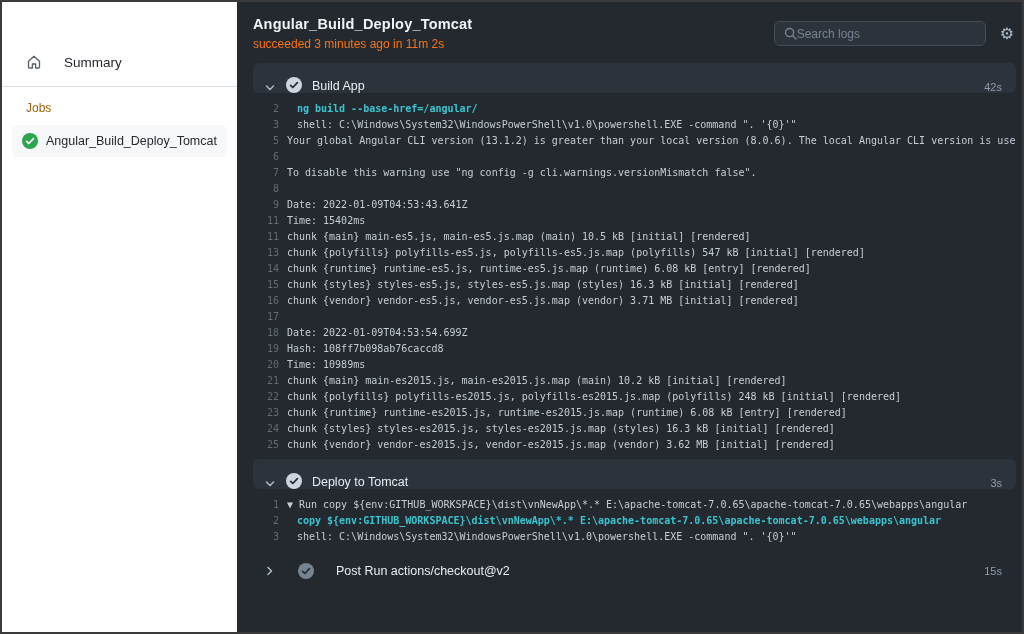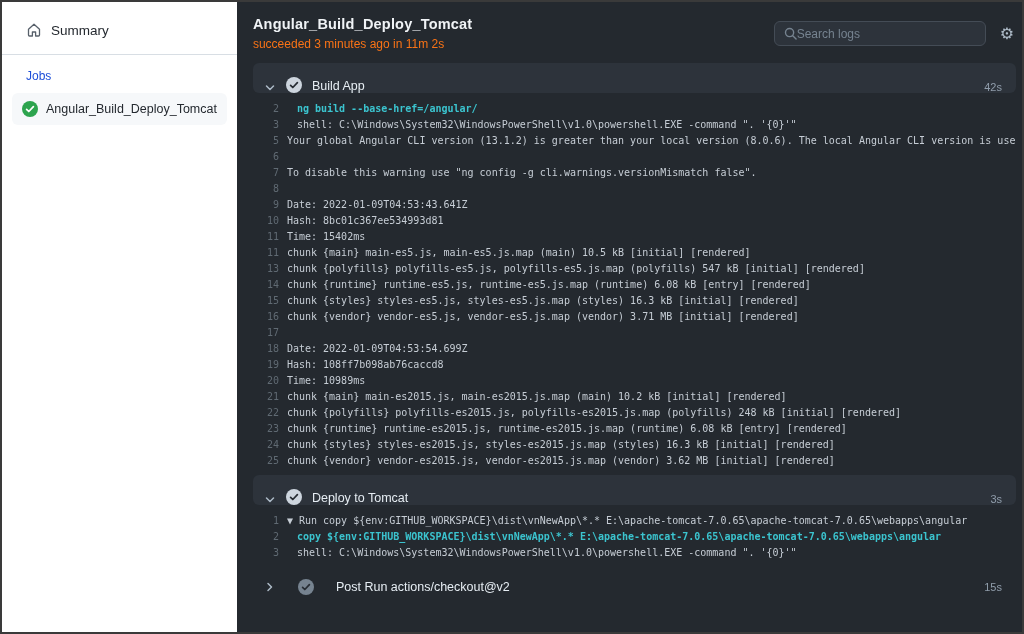--- a/index.html
+++ b/index.html
@@ -2,23 +2,23 @@
 <html><head>
 <meta charset="utf-8">
 <style>
   * { box-sizing: border-box; margin: 0; padding: 0; }
   html, body { width: 1024px; height: 634px; overflow: hidden; }
   body { font-family: "Liberation Sans", sans-serif; background: #1c1f24; }
   .window { display: flex; width: 1024px; height: 634px; border: 2px solid #3a3a3a; background: #fff; }
 
   
   .sidebar { flex: 0 0 230px; background: #ffffff; display: flex; flex-direction: column; }
-  .summary-row { display: flex; align-items: center; gap: 9px; padding: 20px 16px 16px 24px; color: #24292f; font-size: 13.5px; cursor: pointer; }
+  .summary-row { display: flex; align-items: center; gap: 22px; padding: 20px 16px 16px 24px; color: #24292f; font-size: 13.5px; cursor: pointer; margin-top: 32px; }
   .side-divider { border-top: 1px solid #d8dee4; }
-  .jobs-label { color: #1d4ed8; font-size: 12px; padding: 14px 16px 10px 24px; }
+  .jobs-label { color: #a16207; font-size: 12px; padding: 14px 16px 10px 24px; }
   .job-item { margin: 0 10px; padding: 8px 10px; background: #f6f8fa; border-radius: 6px; display: flex; align-items: center; gap: 8px; color: #24292f; font-size: 12.5px; cursor: pointer; }
 
   
   .main { flex: 1; background: #24292f; display: flex; flex-direction: column; padding: 0 6px 0 16px; min-width: 0; }
   .main-header { display: flex; align-items: center; justify-content: space-between; padding: 14px 2px 12px 0; }
   .run-title { color: #f0f3f6; font-size: 14.5px; font-weight: bold; letter-spacing: .2px; }
   .run-subtitle { color: #f97316; font-size: 12px; margin-top: 5px; }
   .header-right { display: flex; align-items: center; gap: 14px; }
   .search-box { display: flex; align-items: center; width: 212px; height: 25px; background: #2d333b; border: 1px solid #444c56; border-radius: 6px; padding: 0 9px; }
   .search-box input { background: transparent; border: none; outline: none; color: #adbac7; font-size: 12px; width: 100%; font-family: "Liberation Sans", sans-serif; }
@@ -105,21 +105,20 @@
               <span class="sdur">42s</span>
             </div>
             <div class="section-body">
               <div class="log-line"><span class="ln">2</span><span class="lt cmd ind">ng build --base-href=/angular/</span></div>
               <div class="log-line"><span class="ln">3</span><span class="lt ind">shell: C:\Windows\System32\WindowsPowerShell\v1.0\powershell.EXE -command ". '{0}'"</span></div>
               <div class="log-line"><span class="ln">5</span><span class="lt">Your global Angular CLI version (13.1.2) is greater than your local version (8.0.6). The local Angular CLI version is used.</span></div>
               <div class="log-line"><span class="ln">6</span><span class="lt"></span></div>
               <div class="log-line"><span class="ln">7</span><span class="lt">To disable this warning use "ng config -g cli.warnings.versionMismatch false".</span></div>
               <div class="log-line"><span class="ln">8</span><span class="lt"></span></div>
               <div class="log-line"><span class="ln">9</span><span class="lt">Date: 2022-01-09T04:53:43.641Z</span></div>
-              <div class="log-line"><span class="ln">10</span><span class="lt">Hash: 8bc01c367ee534993d81</span></div>
               <div class="log-line"><span class="ln">11</span><span class="lt">Time: 15402ms</span></div>
               <div class="log-line"><span class="ln">11</span><span class="lt">chunk {main} main-es5.js, main-es5.js.map (main) 10.5 kB [initial] [rendered]</span></div>
               <div class="log-line"><span class="ln">13</span><span class="lt">chunk {polyfills} polyfills-es5.js, polyfills-es5.js.map (polyfills) 547 kB [initial] [rendered]</span></div>
               <div class="log-line"><span class="ln">14</span><span class="lt">chunk {runtime} runtime-es5.js, runtime-es5.js.map (runtime) 6.08 kB [entry] [rendered]</span></div>
               <div class="log-line"><span class="ln">15</span><span class="lt">chunk {styles} styles-es5.js, styles-es5.js.map (styles) 16.3 kB [initial] [rendered]</span></div>
               <div class="log-line"><span class="ln">16</span><span class="lt">chunk {vendor} vendor-es5.js, vendor-es5.js.map (vendor) 3.71 MB [initial] [rendered]</span></div>
               <div class="log-line"><span class="ln">17</span><span class="lt"></span></div>
               <div class="log-line"><span class="ln">18</span><span class="lt">Date: 2022-01-09T04:53:54.699Z</span></div>
               <div class="log-line"><span class="ln">19</span><span class="lt">Hash: 108ff7b098ab76caccd8</span></div>
               <div class="log-line"><span class="ln">20</span><span class="lt">Time: 10989ms</span></div>

